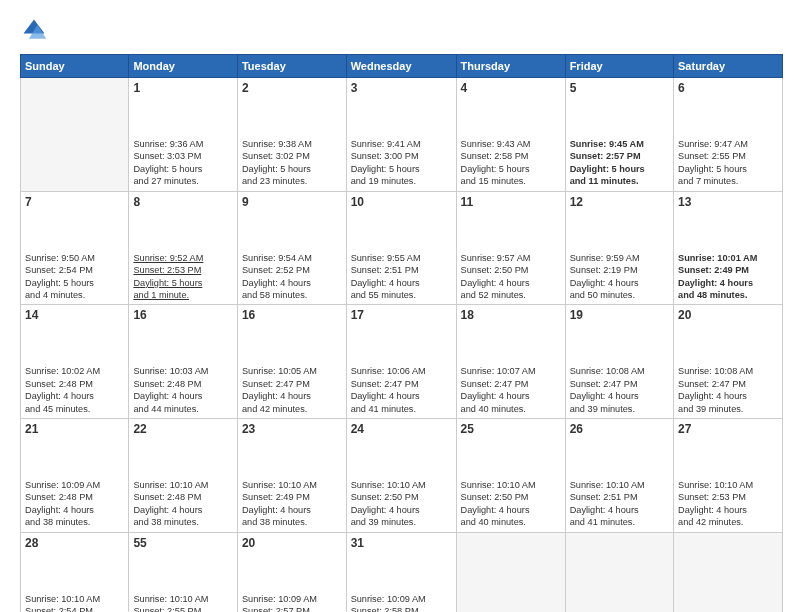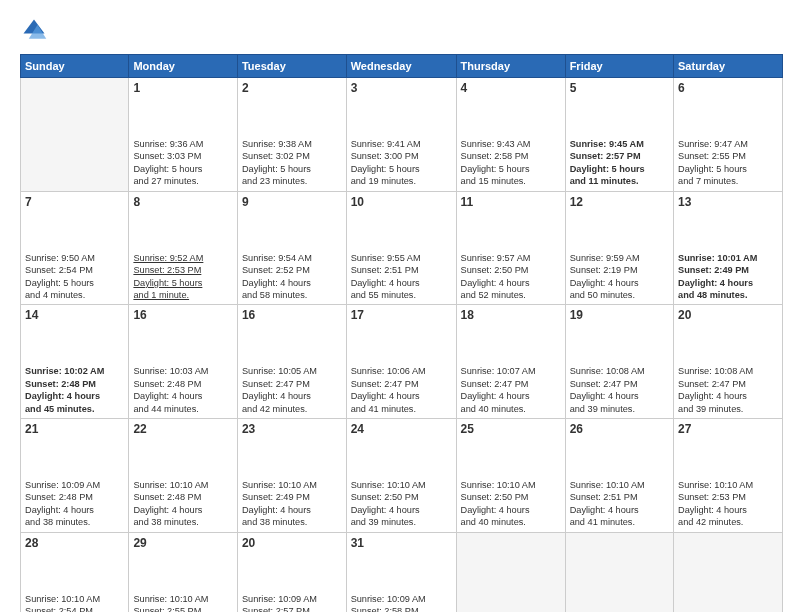--- a/index.html
+++ b/index.html
@@ -223,21 +223,21 @@
             <span class="day-number">13</span>
             <div class="day-info" style="white-space: pre-line; font-weight: bold;">Sunrise: 10:01 AM
 Sunset: 2:49 PM
 Daylight: 4 hours
 and 48 minutes.</div>
           </td>
         </tr>
         <tr>
           <td>
             <span class="day-number">14</span>
-            <div class="day-info" style="white-space: pre-line; font-weight: bold;">Sunrise: 10:02 AM
+            <div class="day-info" style="white-space: pre-line;">Sunrise: 10:02 AM
 Sunset: 2:48 PM
 Daylight: 4 hours
 and 45 minutes.</div>
           </td>
           <td>
             <span class="day-number">16</span>
             <div class="day-info" style="white-space: pre-line;">Sunrise: 10:03 AM
 Sunset: 2:48 PM
 Daylight: 4 hours
 and 44 minutes.</div>
@@ -331,21 +331,21 @@
         </tr>
         <tr>
           <td>
             <span class="day-number">28</span>
             <div class="day-info" style="white-space: pre-line;">Sunrise: 10:10 AM
 Sunset: 2:54 PM
 Daylight: 4 hours
 and 43 minutes.</div>
           </td>
           <td>
-            <span class="day-number">29</span>
+            <span class="day-number">55</span>
             <div class="day-info" style="white-space: pre-line;">Sunrise: 10:10 AM
 Sunset: 2:55 PM
 Daylight: 4 hours
 and 45 minutes.</div>
           </td>
           <td>
             <span class="day-number">20</span>
             <div class="day-info" style="white-space: pre-line;">Sunrise: 10:09 AM
 Sunset: 2:57 PM
 Daylight: 4 hours

